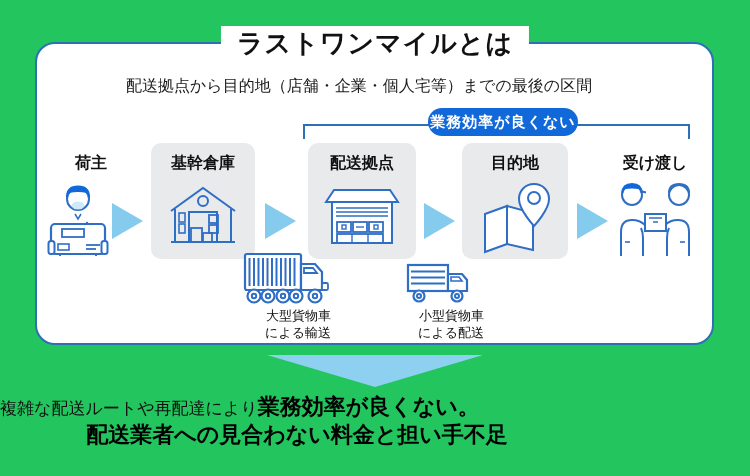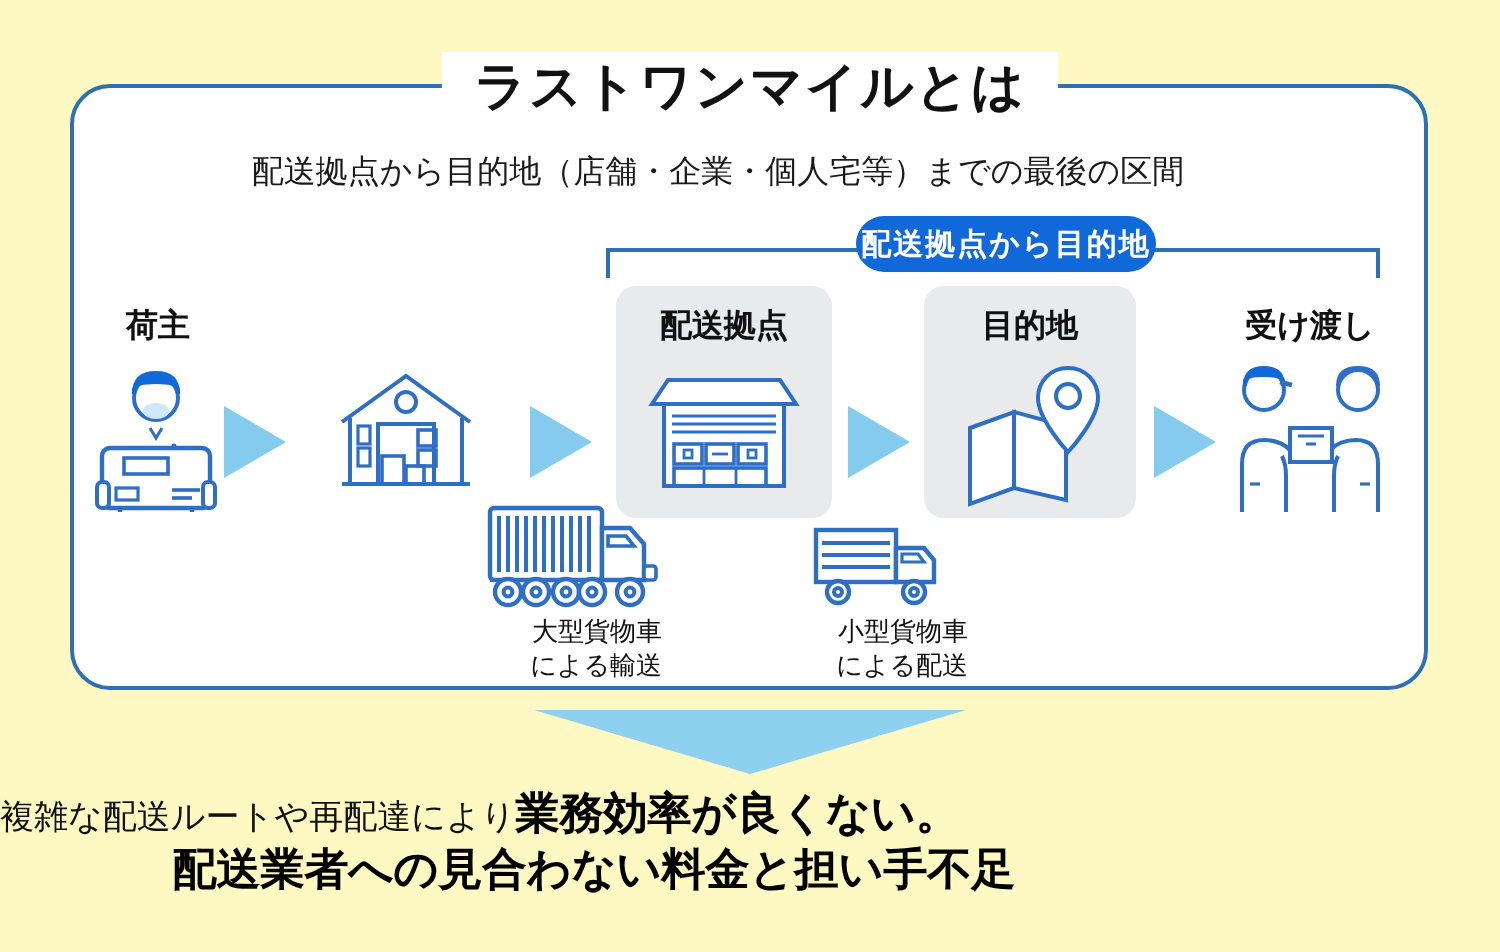--- a/index.html
+++ b/index.html
@@ -1,19 +1,19 @@
 <!DOCTYPE html>
 <html><head>
 <meta charset="utf-8">
 <style>
   * { margin:0; padding:0; box-sizing:border-box; }
   html,body { background:#fff; }
   .canvas {
     position:relative; width:750px; height:476px;
-    background:#fef9c3; overflow:hidden;
+    background:#22c55e; overflow:hidden;
     font-family:"Liberation Sans", sans-serif;
     color:#111;
   }
   
   .frame {
     position:absolute; left:35px; top:42px; width:679px; height:303px;
     border:2px solid #2d70b3; border-radius:20px; background:#fff;
   }
   .page-title {
     position:absolute; top:26px; left:50%; transform:translateX(-50%);
@@ -84,43 +84,46 @@
 
 <div class="canvas">
 
   <div class="frame"></div>
 
   <div class="page-title">ラストワンマイルとは</div>
 
   <div class="subtitle">配送拠点から目的地（店舗・企業・個人宅等）までの最後の区間</div>
 
   <div class="bracket"></div>
-  <div class="pill">配送拠点から目的地</div>
-
-  <div class="stage-label" style="left:45px;width:68px;">荷主</div>
+  <div class="pill">業務効率が良くない</div>
+
+  <div class="stage-label" style="left:57px;width:68px;">荷主</div>
   <div class="icon-slot" style="left:46px;top:182px;">
     <svg width="64" height="74" viewBox="0 0 64 74" fill="none">
       <circle cx="32" cy="17" r="11" fill="#fff" stroke="#2f6ec5" stroke-width="2"></circle>
       <path d="M21 15 Q21 4.5 32 4.5 Q43 4.5 43 15 L43 13 Q43 9 32 9 Q21 9 21 13 Z" fill="#1168d9" stroke="#1168d9" stroke-width="2"></path>
       <ellipse cx="32" cy="23.5" rx="6.5" ry="4" fill="#cfe9f9"></ellipse>
       <path d="M14 74 V56 Q14 44 26 44 H38 Q50 44 50 56 V74" fill="#fff" stroke="#2f6ec5" stroke-width="2"></path>
       <path d="M29 32 L32 37 L35 32" stroke="#2f6ec5" stroke-width="1.5"></path>
       <circle cx="41" cy="41" r="1.2" fill="#2f6ec5"></circle>
       <rect x="5" y="42" width="54" height="30" rx="4" fill="#fff" stroke="#2f6ec5" stroke-width="2.2"></rect>
       <rect x="2.5" y="59" width="6" height="13" rx="2.5" fill="#fff" stroke="#2f6ec5" stroke-width="2"></rect>
       <rect x="55.5" y="59" width="6" height="13" rx="2.5" fill="#fff" stroke="#2f6ec5" stroke-width="2"></rect>
       <rect x="16" y="47" width="22" height="8" fill="none" stroke="#2f6ec5" stroke-width="1.8"></rect>
       <rect x="12" y="62" width="11" height="6" fill="none" stroke="#2f6ec5" stroke-width="1.6"></rect>
       <line x1="40" y1="63" x2="54" y2="63" stroke="#2f6ec5" stroke-width="1.8"></line>
       <line x1="40" y1="67" x2="50" y2="67" stroke="#2f6ec5" stroke-width="1.8"></line>
     </svg>
   </div>
 
   <div class="flow-arrow" style="left:112px;top:203px;"></div>
 
+  <div class="card" style="left:151px;width:104px;">
+    <div class="card-label">基幹倉庫</div>
+  </div>
   <div class="icon-slot" style="left:166px;top:182px;">
     <svg width="74" height="66" viewBox="0 0 74 66" fill="none" stroke="#2f6ec5" stroke-width="2">
       <path d="M5 29 L37 6 L69 29"></path>
       <path d="M9 27 V60 H65 V27"></path>
       <circle cx="37" cy="19" r="5"></circle>
       <path d="M23 60 V30 H51 V60"></path>
       <rect x="43" y="33" width="9" height="8" stroke-width="1.8"></rect>
       <rect x="43" y="43" width="9" height="8" stroke-width="1.8"></rect>
       <rect x="25" y="46" width="11" height="14" stroke-width="1.8"></rect>
       <rect x="37" y="51" width="9" height="9" stroke-width="1.8"></rect>

